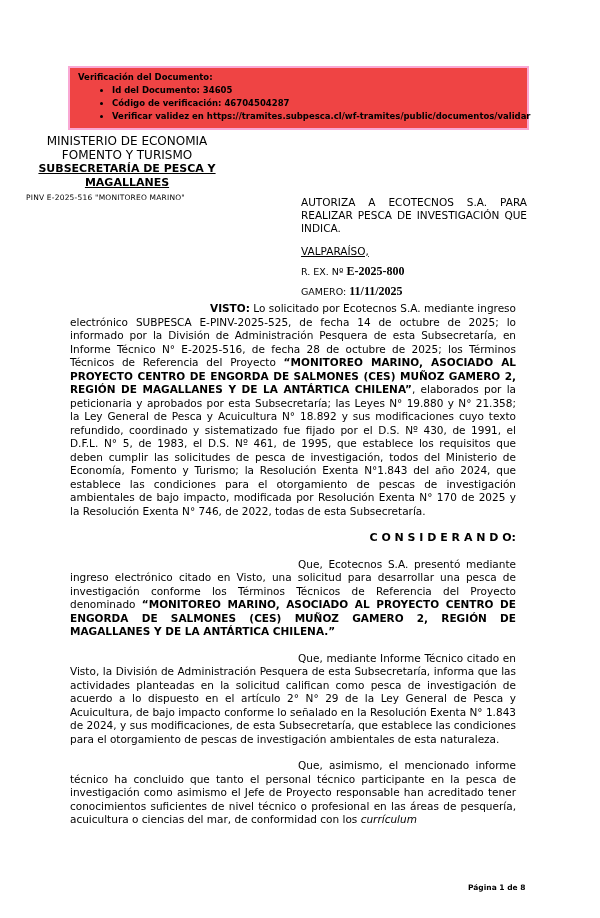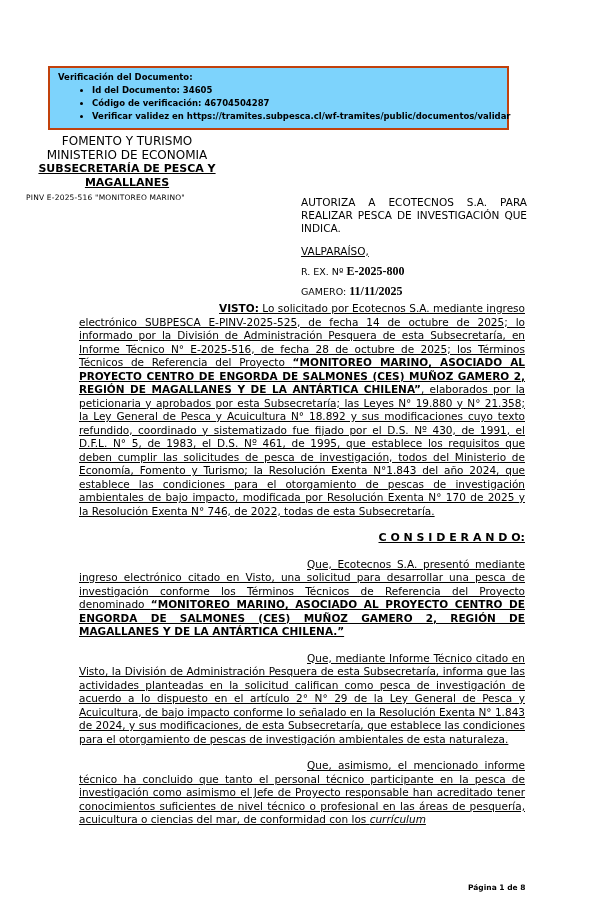--- a/index.html
+++ b/index.html
@@ -6,25 +6,25 @@
   .page {
     position:relative;
     width:600px; height:918px;
     background:#ffffff;
     color:#000;
     font-family:"DejaVu Sans", sans-serif;
     overflow:hidden;
   }
   
   .verify-box {
-    position:absolute; left:48px; top:66px; width:443px;
-    border:2px solid #c2410c;
+    position:absolute; left:68px; top:66px; width:443px;
+    border:2px solid #f9a8d4;
     padding:3px 6px 5px 8px;
     font-size:8.5px; font-weight:bold; line-height:13px;
-    background:#7dd3fc;
+    background:#ef4444;
   }
   .verify-box ul { margin:0; padding:0 0 0 34px; list-style:disc; }
   .verify-box li { white-space:nowrap; }
   
   .letterhead {
     position:absolute; left:26px; top:135px; width:202px;
     text-align:center; line-height:13.5px;
   }
   .lh-main { font-size:12px; }
   .lh-sub  { font-size:11px; font-weight:bold; text-decoration:underline; }
@@ -33,22 +33,22 @@
   .title-block {
     position:absolute; left:301px; top:196px; width:226px;
     font-size:10.5px; line-height:13.2px;
   }
   .tb-subject { margin:0; text-align:justify; }
   .tb-city { margin:9px 0 0 0;text-decoration:underline; }
   .tb-res, .tb-date { margin:7px 0 0 0; font-size:9.5px; }
   .tb-strong { font-size:12px; font-weight:bold;font-family:Liberation Serif, serif; }
   
   .docbody {
-    position:absolute; left:79px; top:302px; width:446px;
-    font-size:10.5px; line-height:13.5px; text-align:justify;text-decoration:underline;
+    position:absolute; left:70px; top:302px; width:446px;
+    font-size:10.5px; line-height:13.5px; text-align:justify;
   }
   .visto { margin:0 0 13px 0; text-indent:140px; }
   .considerando-heading {
     margin:0 0 13px 0; padding-left:230px;
     font-weight:bold; font-size:11px; white-space:nowrap; text-align:right;
   }
   .para { margin:0 0 13px 0; text-indent:228px; }
   
   .page-footer {
     position:absolute; left:468px; top:883px;
@@ -63,22 +63,22 @@
   <div class="verify-box">
     <div>Verificación del Documento:</div>
     <ul>
       <li>Id del Documento: 34605</li>
       <li>Código de verificación: 46704504287</li>
       <li>Verificar validez en https://tramites.subpesca.cl/wf-tramites/public/documentos/validar</li>
     </ul>
   </div>
 
   <div class="letterhead">
+    <div class="lh-main">MINISTERIO DE ECONOMIA</div>
     <div class="lh-main">FOMENTO Y TURISMO</div>
-    <div class="lh-main">MINISTERIO DE ECONOMIA</div>
     <div class="lh-sub">SUBSECRETARÍA DE PESCA Y</div>
     <div class="lh-sub">MAGALLANES</div>
     <div class="lh-ref">PINV E-2025-516 "MONITOREO MARINO"</div>
   </div>
 
   <div class="title-block">
     <p class="tb-subject">AUTORIZA A ECOTECNOS S.A. PARA REALIZAR PESCA DE INVESTIGACIÓN QUE INDICA.</p>
     <p class="tb-city">VALPARAÍSO,</p>
     <p class="tb-res">
       <span>R. EX. Nº</span>

